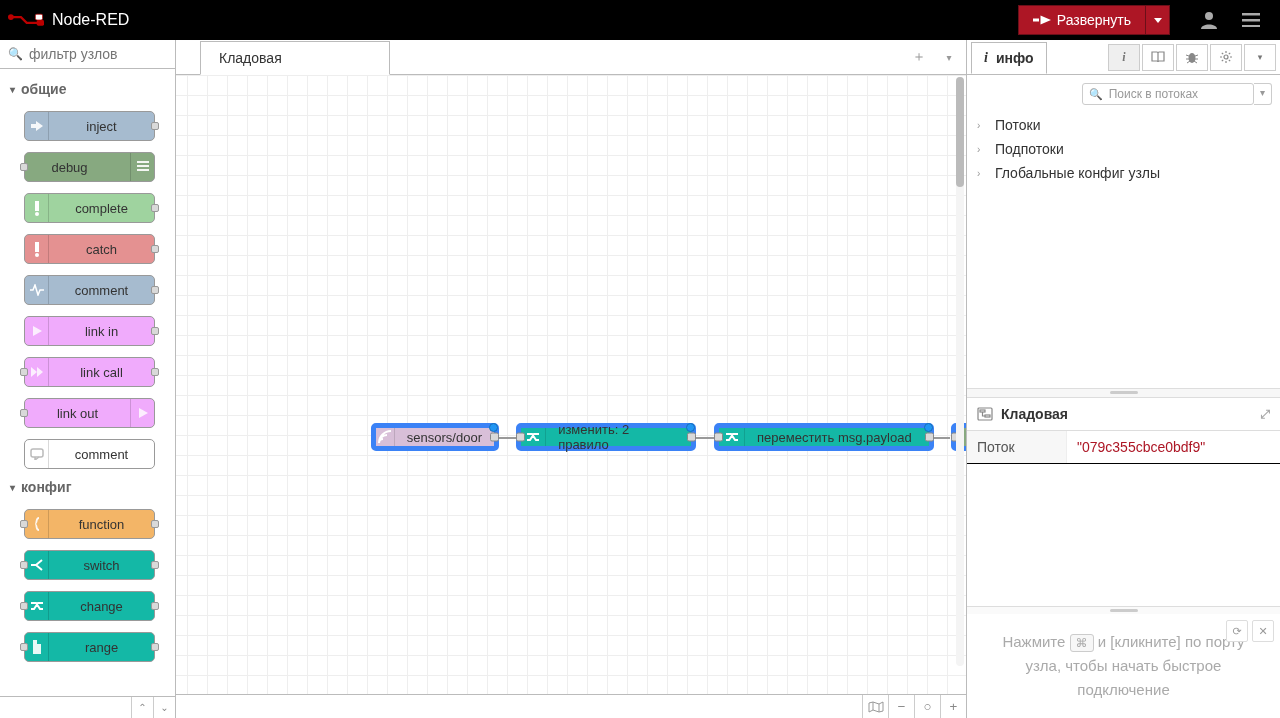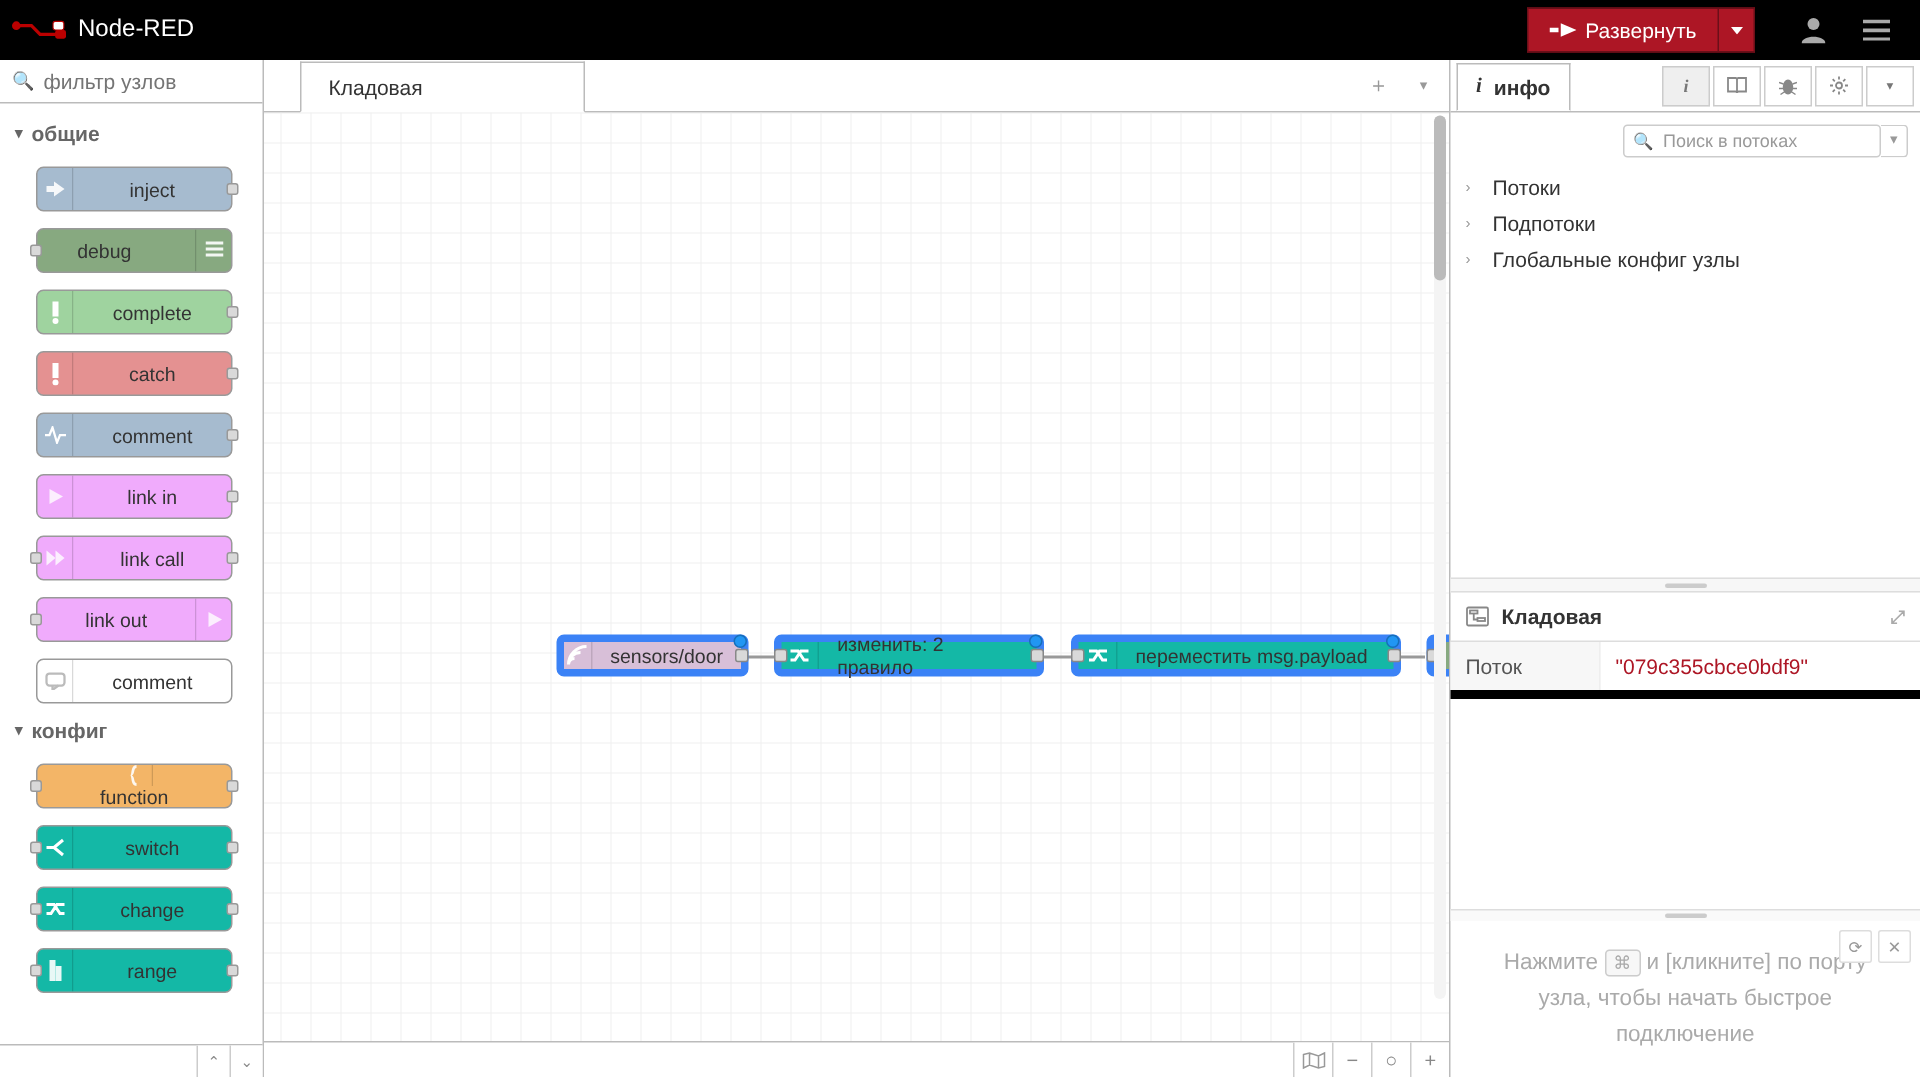--- a/index.html
+++ b/index.html
@@ -71,36 +71,36 @@
 .sidebar-search { padding: 8px 8px 8px 0; display: flex; justify-content: flex-end; }
 .sidebar-search-box { border: 1px solid #ccc; border-radius: 3px; padding: 3px 6px; display: flex; align-items: center; gap: 6px; font-size: 12px; color: #999; width: 172px; }
 .sidebar-search-caret { border: 1px solid #ccc; border-left: none; border-top-right-radius: 3px; border-bottom-right-radius: 3px; padding: 3px 6px; font-size: 10px; color: #999; }
 .sidebar-tree { padding: 0 8px; }
 .tree-item { display: flex; align-items: center; gap: 8px; padding: 4px 2px; cursor: pointer; color: #333; }
 .tree-chevron { font-size: 10px; color: #999; width: 10px; }
 .sidebar-mid-splitter { height: 10px; border-top: 1px solid #ddd; border-bottom: 1px solid #ddd; display: flex; align-items: center; justify-content: center; background: #f7f7f7; }
 .splitter-handle { width: 28px; height: 3px; background: #ccc; border-radius: 2px; }
 .sidebar-section-header { padding: 8px 10px; border-bottom: 1px solid #ddd; display: flex; align-items: center; gap: 8px; font-weight: bold; }
 .sidebar-section-header .expand-icon { margin-left: auto; color: #aaa; cursor: pointer; font-size: 12px; }
-.sidebar-detail-row { display: flex; border-bottom: 6px solid #000000; }
+.sidebar-detail-row { display: flex; border-bottom: 1px solid #000000; }
 .sidebar-detail-label { width: 100px; padding: 8px 10px; background: #f7f7f7; color: #555; border-right: 1px solid #eee; }
 .sidebar-detail-value { padding: 8px 10px; color: #ad1625; }
 .sidebar-bottom-splitter { height: 8px; border-top: 1px solid #ddd; display: flex; align-items: center; justify-content: center; background: #fafafa; }
 .sidebar-hint { padding: 16px 20px; text-align: center; color: #aaa; font-size: 15px; line-height: 1.6; position: relative; }
 .sidebar-hint-controls { position: absolute; right: 6px; top: 6px; display: flex; gap: 4px; }
 .sidebar-hint-controls button { width: 22px; height: 22px; border: 1px solid #ddd; background: #fff; color: #999; cursor: pointer; font-size: 11px; border-radius: 2px; }
 kbd { border: 1px solid #ccc; border-radius: 3px; padding: 1px 5px; font-size: 12px; background: #f7f7f7; font-family: inherit; }
 
 
 .c-blue { background: #a6bbcf; }
 .c-dgreen { background: #87a980; gap: 16px; }
 .c-lgreen { background: #9fd39f; }
 .c-red { background: #e49191; }
 .c-grey { background: #f0abfc; }
-.c-orange { background: #f3b567; flex-direction: column; }
+.c-orange { background: #f3b567; }
 .c-yellow { background: #14b8a6; }
 .c-purple { background: #d8bfd8; }
 svg { display: block; }
 </style>
 </head>
 <body>
 
 <div class="header">
   <div class="header-logo">
     <svg class="logo-icon" viewBox="0 0 50 24">

